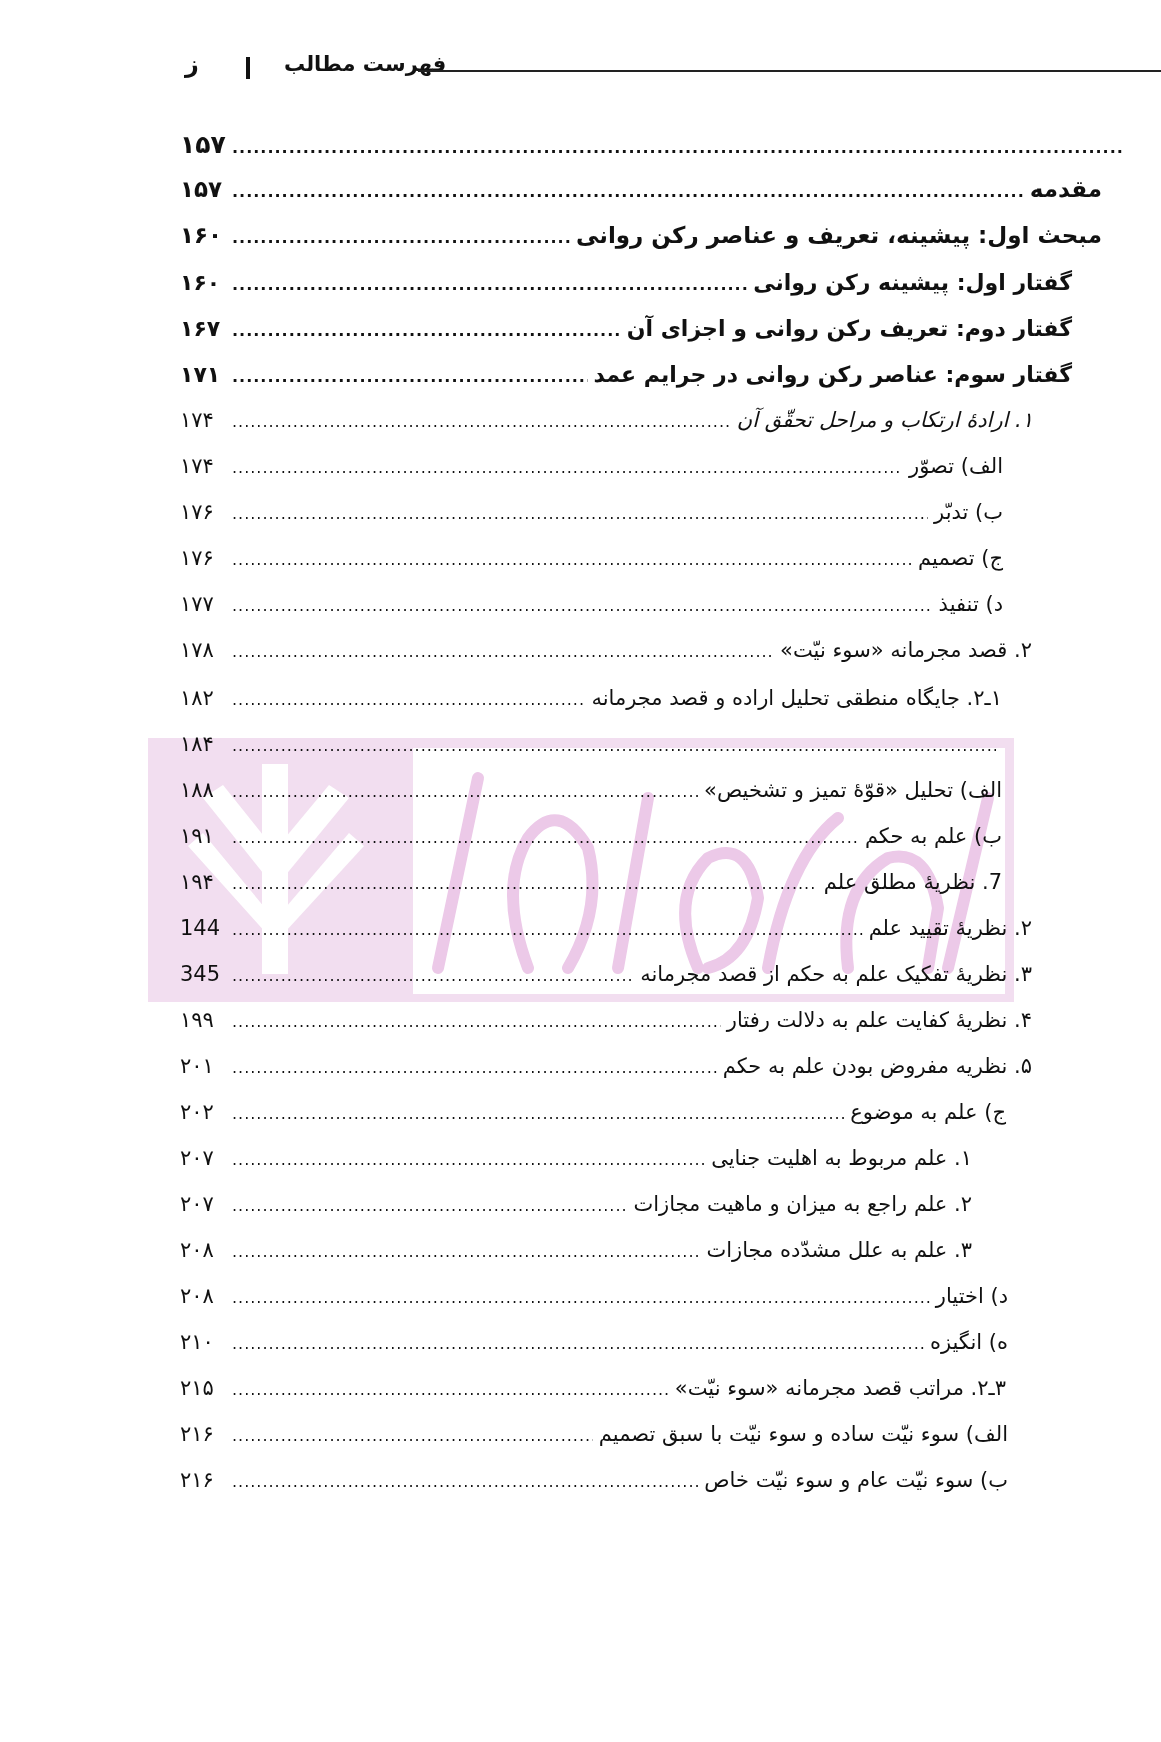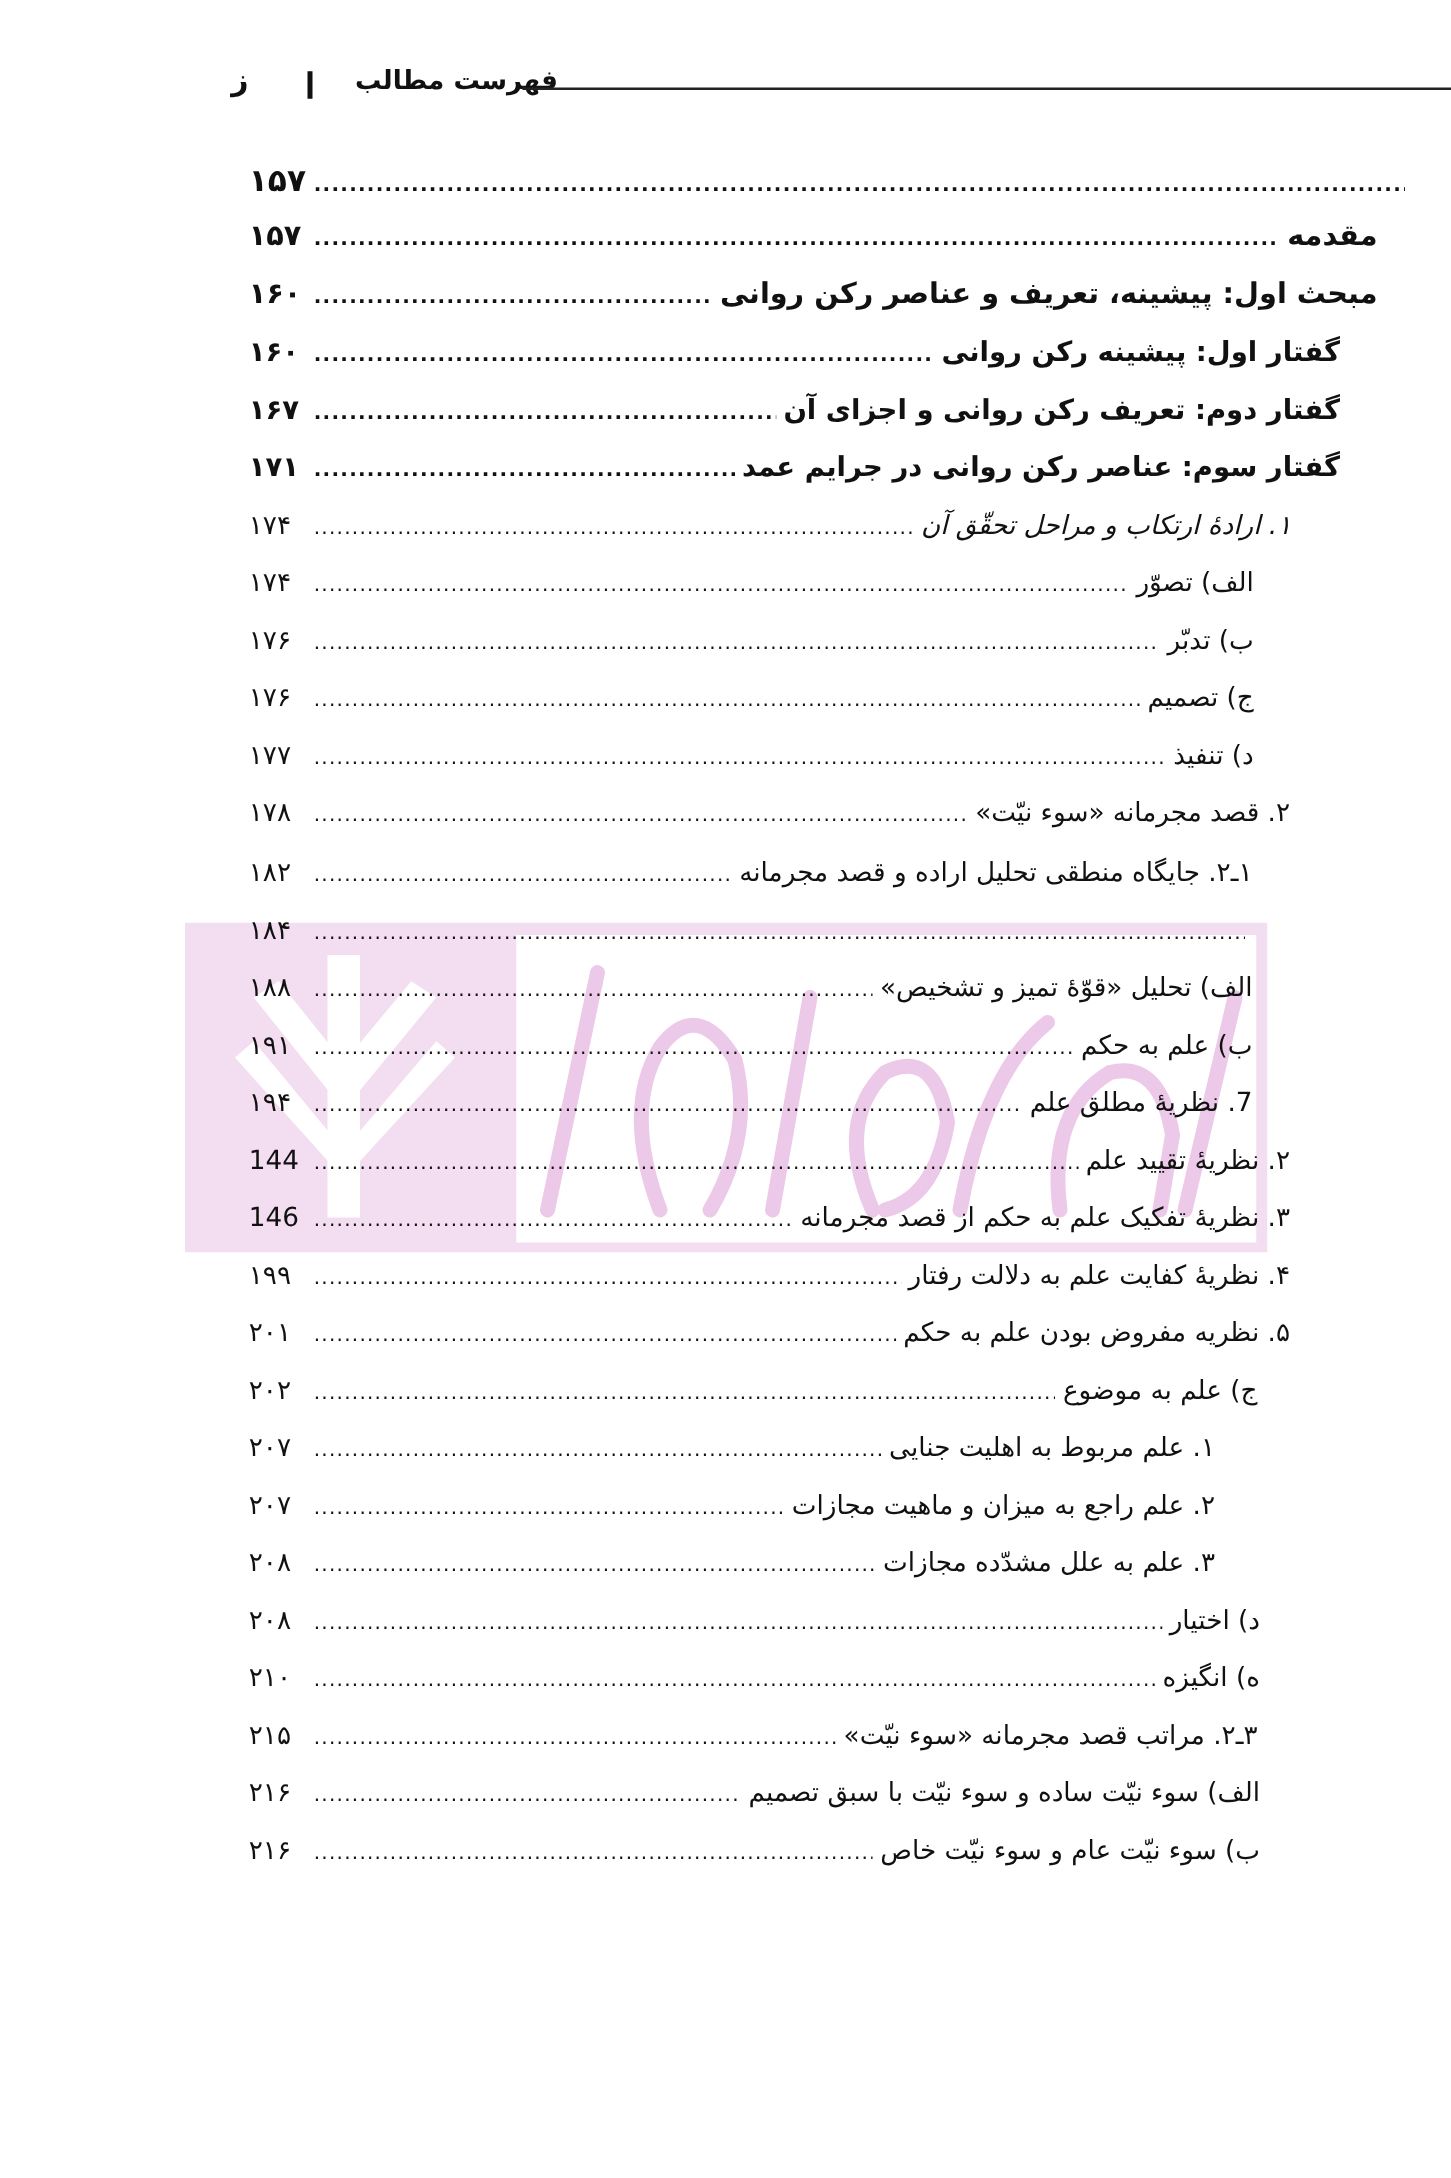--- a/index.html
+++ b/index.html
@@ -102,21 +102,20 @@
       color: #111;
     }
     .toc-row .leader::before {
       content: "....................................................................................................................................................................................................................";
     }
     .toc-row .page-num {
       direction: rtl;
       white-space: nowrap;
       min-width: 46px;
       text-align: left;
-      margin-left: 19px;
     }
     .lvl-chapter { font-size: 25px; font-weight: bold; }
     .lvl-section { font-size: 23px; font-weight: bold; }
     .lvl-subsection { font-size: 22px; font-weight: bold; }
     .lvl-item { font-size: 21px; font-weight: normal; }
     .lvl-item.italic .entry-title { font-style: italic; }
     .lvl-chapter .page-num, .lvl-section .page-num, .lvl-subsection .page-num { font-weight: bold; }
   </style>
 </head>
 <body>
@@ -238,21 +237,21 @@
     <span class="page-num">۱۹۴</span>
   </div>
   <div class="toc-row lvl-item" style="top:786px; width:852px;">
     <span class="entry-title">۲. نظریهٔ تقیید علم</span>
     <span class="leader"></span>
     <span class="page-num">144</span>
   </div>
   <div class="toc-row lvl-item" style="top:832px; width:852px;">
     <span class="entry-title">۳. نظریهٔ تفکیک علم به حکم از قصد مجرمانه</span>
     <span class="leader"></span>
-    <span class="page-num">146</span>
+    <span class="page-num">345</span>
   </div>
   <div class="toc-row lvl-item" style="top:878px; width:852px;">
     <span class="entry-title">۴. نظریهٔ کفایت علم به دلالت رفتار</span>
     <span class="leader"></span>
     <span class="page-num">۱۹۹</span>
   </div>
   <div class="toc-row lvl-item" style="top:924px; width:852px;">
     <span class="entry-title">۵. نظریه مفروض بودن علم به حکم</span>
     <span class="leader"></span>
     <span class="page-num">۲۰۱</span>

